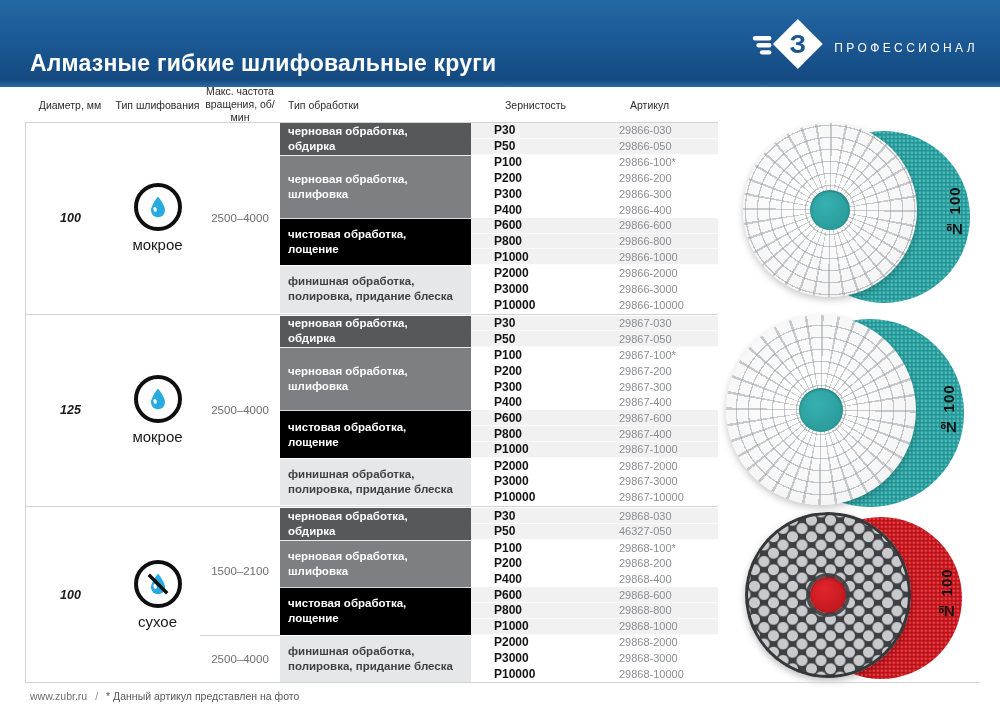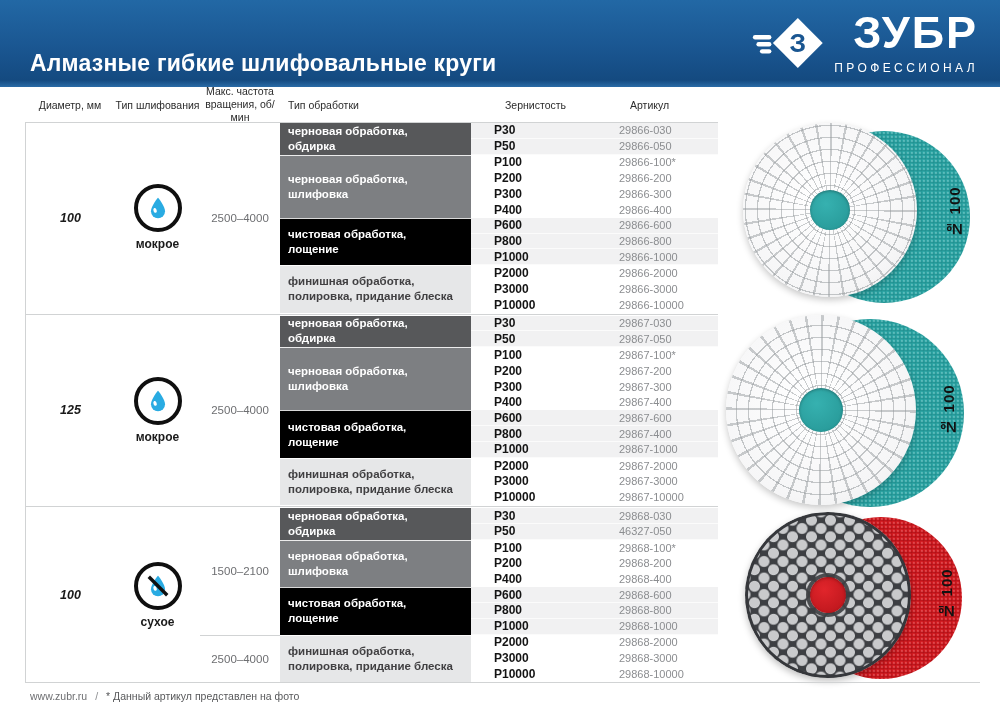--- a/index.html
+++ b/index.html
@@ -32,21 +32,21 @@
   .groups{border-left:1px solid #d1d3d4;}
   .group{display:flex;}
   .group-divider{height:1px;background:#d1d3d4;margin:1px 0;}
 
   .col{box-sizing:border-box;}
   .col-d{width:89px;display:flex;align-items:center;justify-content:center;
          font-weight:bold;font-size:12.5px;color:#1a1a1a;font-style:italic;}
   .col-t{width:85px;display:flex;flex-direction:column;align-items:center;justify-content:center;gap:5px;}
   .icon-circle{width:40px;height:40px;border:4px solid #0f0f0f;border-radius:50%;background:#fff;
                display:flex;align-items:center;justify-content:center;}
-  .type-label{font-weight:bold;font-size:12px;color:#1a1a1a;}
+  .type-label{font-weight:normal;font-size:15px;color:#1a1a1a;}
   .col-s{width:80px;display:flex;flex-direction:column;}
   .speed{display:flex;align-items:center;justify-content:center;color:#6d6e71;font-size:11.5px;box-sizing:border-box;}
   .speed + .speed{border-top:1px solid #d1d3d4;}
   .col-p{width:191px;display:flex;flex-direction:column;}
   .section-label{display:flex;align-items:center;padding:0 14px 0 8px;font-size:11.5px;
                  line-height:1.3;box-sizing:border-box;font-weight:bold;}
   .section-label + .section-label{border-top:1px solid rgba(255,255,255,.85);}
   .s0{background:#57585a;color:#fff;}
   .s1{background:#7d7f82;color:#fff;}
   .s2{background:#000000;color:#fff;}
@@ -103,21 +103,20 @@
       <svg class="logo-icon" viewBox="0 0 84 60">
         <rect x="1" y="21" width="21" height="5" rx="2.5" fill="#ffffff"></rect>
         <rect x="5" y="29" width="17" height="5" rx="2.5" fill="#ffffff"></rect>
         <rect x="9" y="37" width="13" height="5" rx="2.5" fill="#ffffff"></rect>
         <g transform="translate(52,30)">
           <rect x="-20" y="-20" width="40" height="40" transform="rotate(45)" fill="#ffffff"></rect>
           <text x="0" y="10.5" text-anchor="middle" font-family="Liberation Sans, sans-serif" font-size="30" font-weight="bold" fill="#1a5691">З</text>
         </g>
       </svg>
       <div class="logo-text">
-        <div class="brand-name">ЗУБР</div>
         <div class="brand-subtitle">ПРОФЕССИОНАЛ</div>
       </div>
     </div>
   </div>
 
   <div class="sheet">
     <div class="thead">
       <div class="th th-d">Диаметр, мм</div>
       <div class="th th-t">Тип шлифования</div>
       <div class="th th-s">Макс. частота вращения, об/мин</div>

